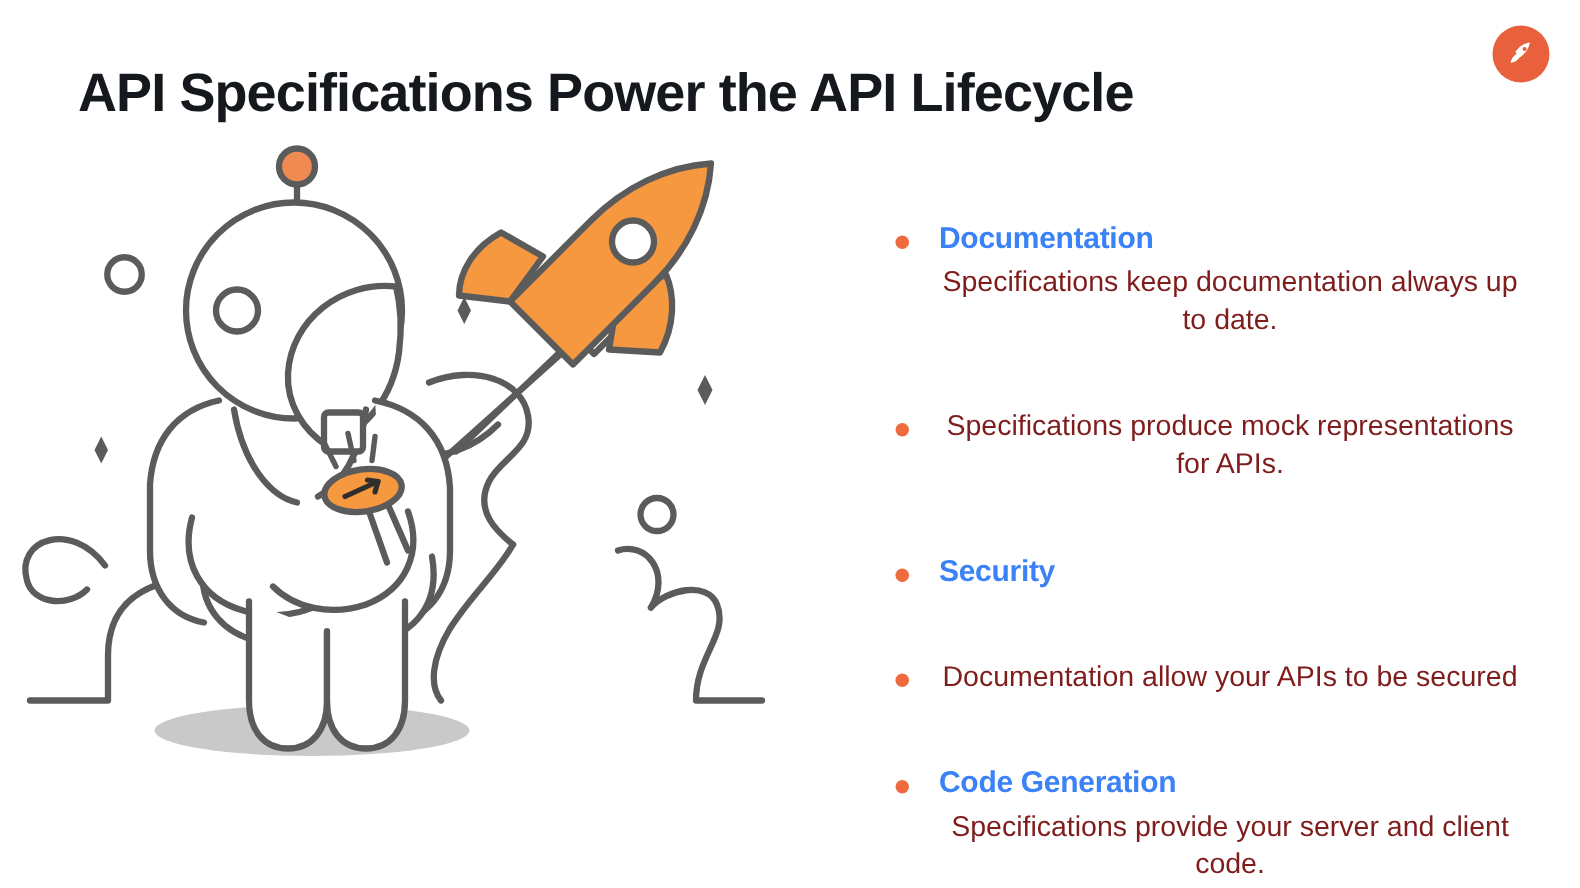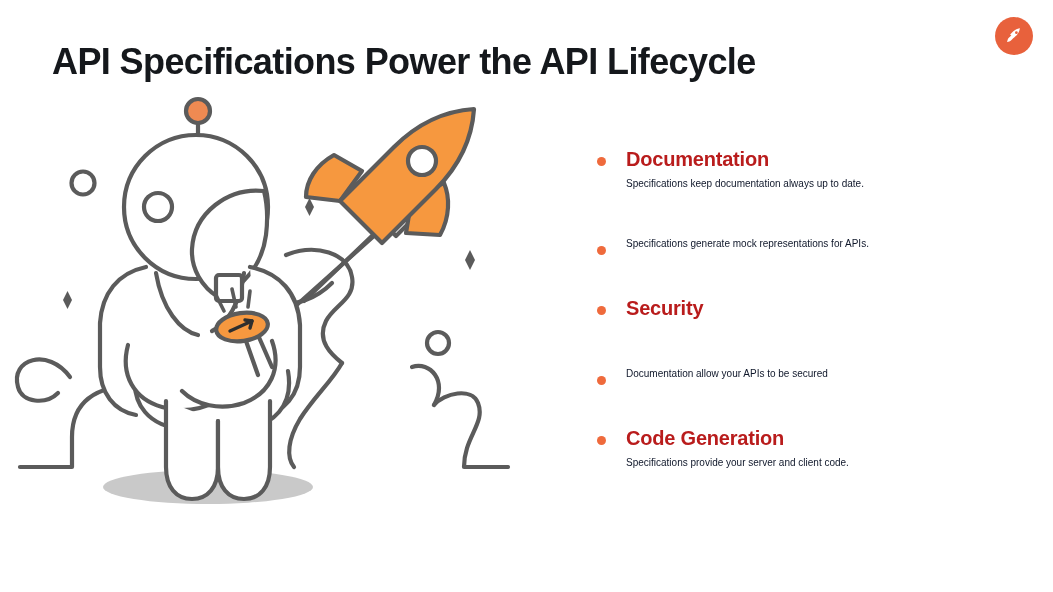--- a/index.html
+++ b/index.html
@@ -71,29 +71,30 @@
     left: 3px;
     top: 9px;
     width: 9px;
     height: 9px;
     border-radius: 50%;
     background: #ef6a3c;
   }
   .feature-title {
     font-size: 20px;
     font-weight: bold;
-    color: #b91c1c;
+    color: #3b82f6;
     letter-spacing: -0.2px;
     line-height: 1.15;
   }
   .feature-desc {
-    font-size: 10px;
-    color: #0f172a;
+    font-size: 19px;
+    color: #7f1d1d;
     margin-top: 6px;
     line-height: 1.3;
+    text-align: center;
   }
 </style>
 </head>
 <body>
 
 <div id="slide">
 
   <div id="logo-badge">
     <svg width="22" height="22" viewBox="0 0 24 24">
       <path d="M18.2 3.6c-3.2 0.5 -6.1 2.1 -8.3 4.5 l-2.1 2.3 l3.8 3.8 l2.3 -2.1 c2.4 -2.2 4 -5.1 4.5 -8.3 c0.05 -0.3 -0.1 -0.45 -0.2 -0.2 z" fill="#ffffff"></path>
@@ -182,21 +183,21 @@
   <div id="feature-list">
 
     <div class="feature-item">
       <span class="feature-bullet"></span>
       <div class="feature-title">Documentation</div>
       <div class="feature-desc">Specifications keep documentation always up to date.</div>
     </div>
 
     <div class="feature-item">
       <span class="feature-bullet"></span>
-      <div class="feature-desc">Specifications generate mock representations for APIs.</div>
+      <div class="feature-desc">Specifications produce mock representations for APIs.</div>
     </div>
 
     <div class="feature-item">
       <span class="feature-bullet"></span>
       <div class="feature-title">Security</div>
     </div>
 
     <div class="feature-item">
       <span class="feature-bullet"></span>
       <div class="feature-desc">Documentation allow your APIs to be secured</div>

